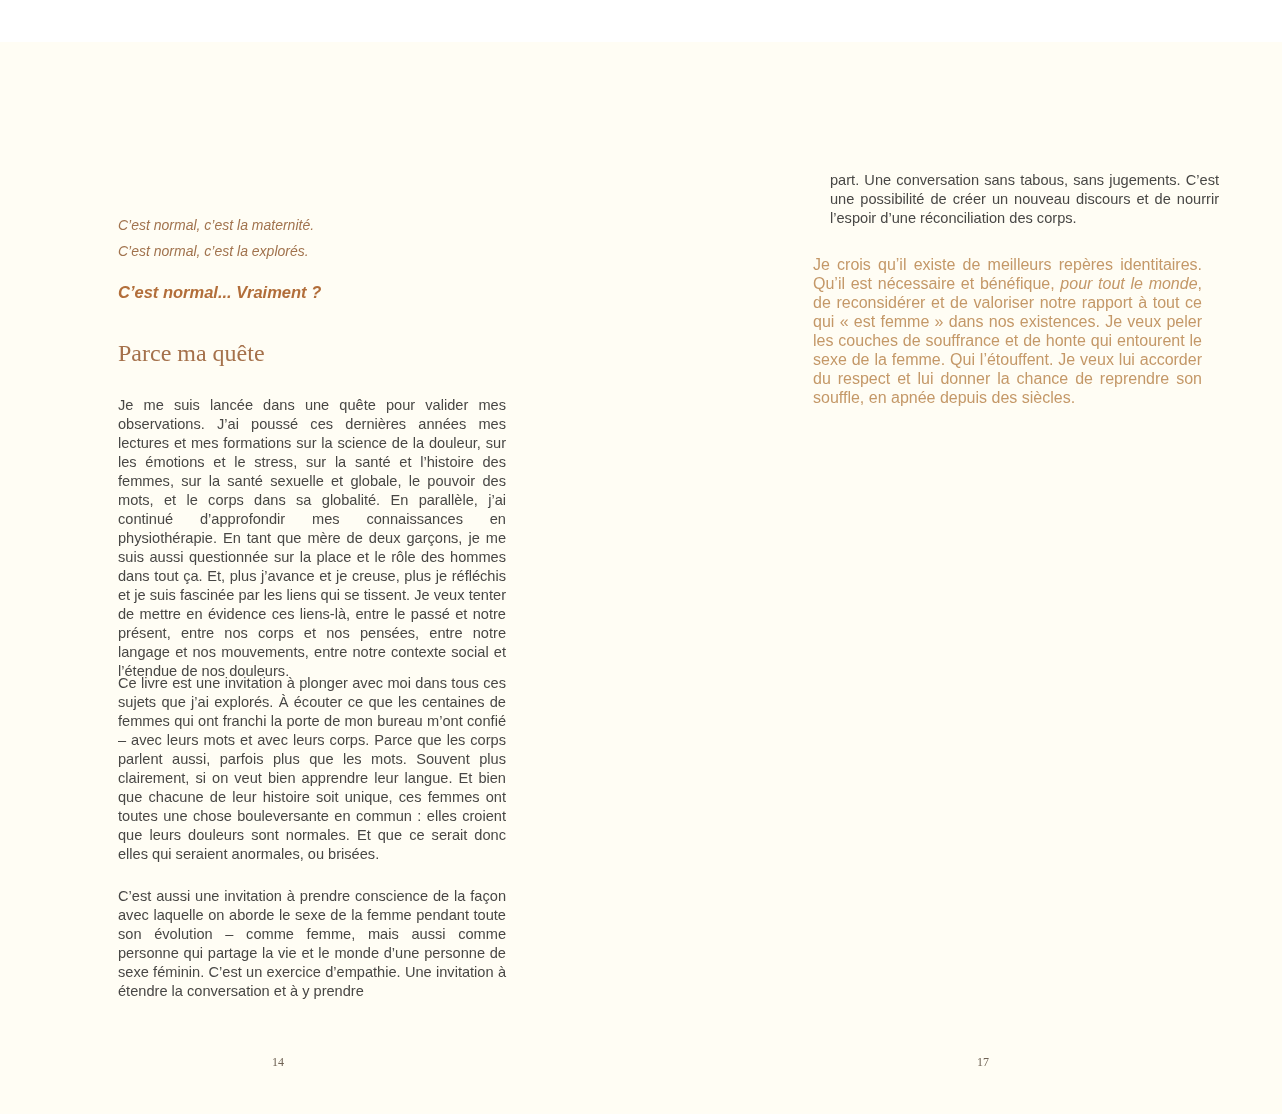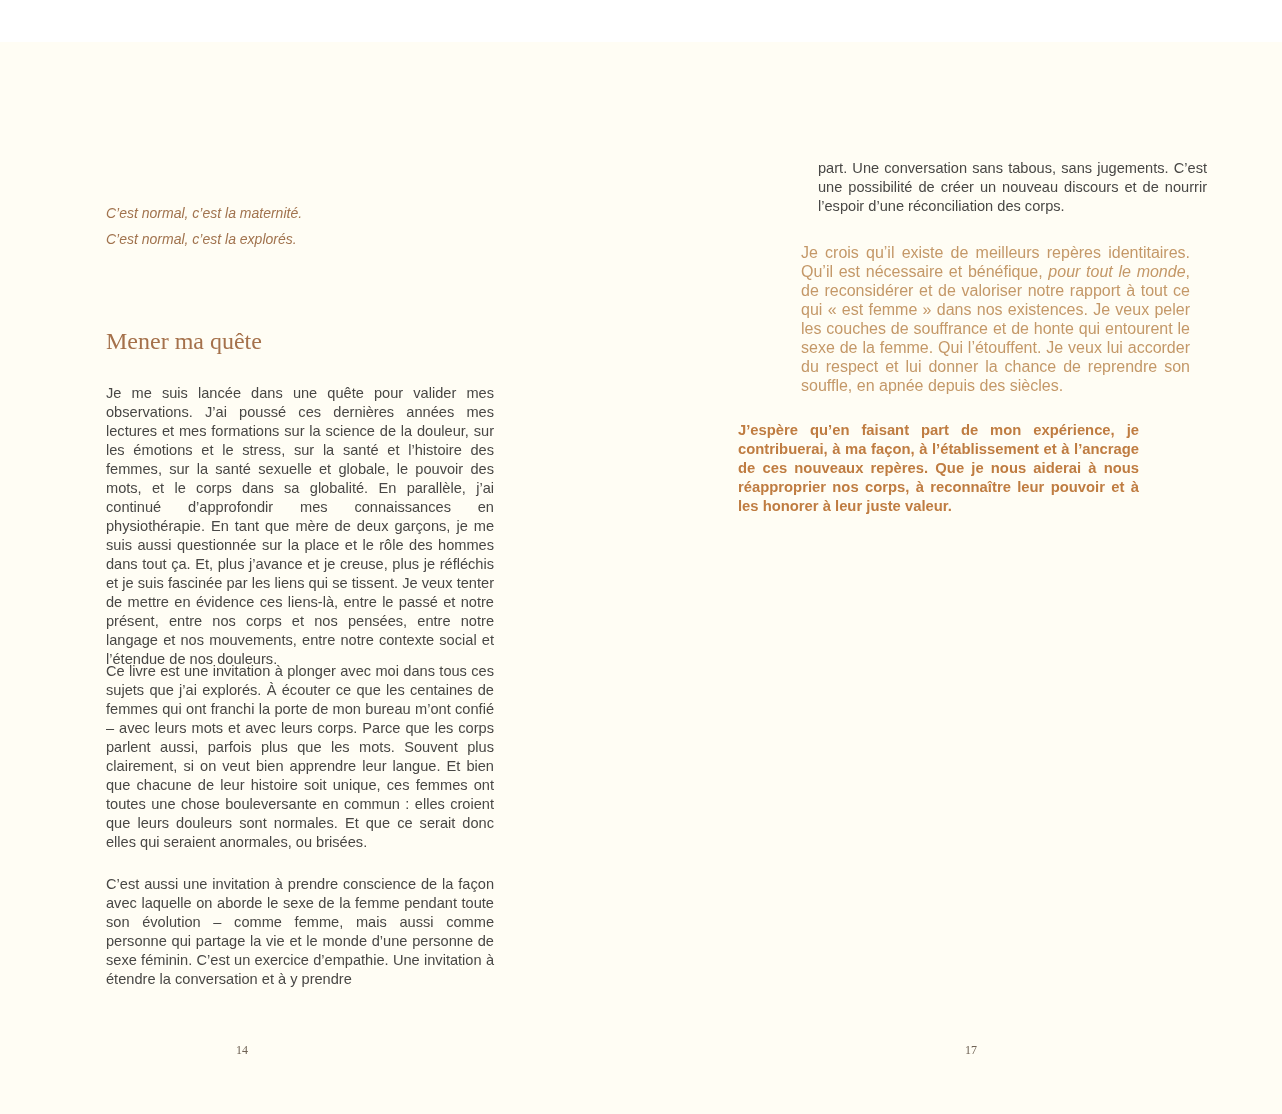--- a/index.html
+++ b/index.html
@@ -19,21 +19,21 @@
     background:var(--strip-bg);
     font-family:"Liberation Sans", sans-serif;
     position:relative;
     overflow:hidden;
   }
   .spread{
     position:absolute;
     left:0; top:42px; width:1282px; height:1072px;
     background:var(--page-bg);
   }
-  .abs{position:absolute;margin:0;}
+  .abs{position:absolute;margin:12px;}
 
   
   .epigraph{
     left:106px; top:158px; width:400px;
     font-style:italic;
     font-size:14px; line-height:26px;
     color:var(--epigraph-color);
   }
   .question{
     left:106px; top:227px; width:400px;
@@ -79,45 +79,45 @@
   }
 
   .folio{
     top:1001px; width:100px;
     text-align:center;
     font-family:"Liberation Serif", serif;
     font-size:12px;
     color:var(--folio-color);
     font-variant-numeric:oldstyle-nums;
   }
-  .folio-left{left:192px;}
+  .folio-left{left:216px;}
   .folio-right{left:921px;}
 </style>
 </head>
 <body>
 
 <div class="spread">
 
   <p class="abs epigraph">
     <span>C’est normal, c’est la maternité.</span><br>
     <span>C’est normal, c’est la explorés.</span>
   </p>
 
+  <p class="abs question">C’est normal... Vraiment ?</p>
 
-  <h2 class="abs section-heading">Mener ma quête</h2>
+  <h2 class="abs section-heading">Parce ma quête</h2>
 
   <p class="abs body-par lpar1">Je me suis lancée dans une quête pour valider mes observations. J’ai poussé ces dernières années mes lectures et mes formations sur la science de la douleur, sur les émotions et le stress, sur la santé et l’histoire des femmes, sur la santé sexuelle et globale, le pouvoir des mots, et le corps dans sa globalité. En parallèle, j’ai continué d’approfondir mes connaissances en physiothérapie. En tant que mère de deux garçons, je me suis aussi questionnée sur la place et le rôle des hommes dans tout ça. Et, plus j’avance et je creuse, plus je réfléchis et je suis fascinée par les liens qui se tissent. Je veux tenter de mettre en évidence ces liens-là, entre le passé et notre présent, entre nos corps et nos pensées, entre notre langage et nos mouvements, entre notre contexte social et l’étendue de nos douleurs.</p>
 
   <p class="abs body-par lpar2">Ce livre est une invitation à plonger avec moi dans tous ces sujets que j’ai explorés. À écouter ce que les centaines de femmes qui ont franchi la porte de mon bureau m’ont confié – avec leurs mots et avec leurs corps. Parce que les corps parlent aussi, parfois plus que les mots. Souvent plus clairement, si on veut bien apprendre leur langue. Et bien que chacune de leur histoire soit unique, ces femmes ont toutes une chose bouleversante en commun : elles croient que leurs douleurs sont normales. Et que ce serait donc elles qui seraient anormales, ou brisées.</p>
 
   <p class="abs body-par lpar3">C’est aussi une invitation à prendre conscience de la façon avec laquelle on aborde le sexe de la femme pendant toute son évolution – comme femme, mais aussi comme personne qui partage la vie et le monde d’une personne de sexe féminin. C’est un exercice d’empathie. Une invitation à étendre la conversation et à y prendre</p>
 
   <div class="abs folio folio-left">14</div>
 
   <p class="abs body-par rpar1">part. Une conversation sans tabous, sans jugements. C’est une possibilité de créer un nouveau discours et de nourrir l’espoir d’une réconciliation des corps.</p>
 
   <p class="abs rpar-tan"><span>Je crois qu’il existe de meilleurs repères identitaires. Qu’il est nécessaire et bénéfique, </span><em>pour tout le monde</em><span>, de reconsidérer et de valoriser notre rapport à tout ce qui « est femme » dans nos existences. Je veux peler les couches de souffrance et de honte qui entourent le sexe de la femme. Qui l’étouffent. Je veux lui accorder du respect et lui donner la chance de reprendre son souffle, en apnée depuis des siècles.</span></p>
 
-  <p class="abs rpar-bold">J’espère qu’en faisant part de mon expérience, je contribuerai, à ma façon, à l’établissement et à l’ancrage de ces nouveaux repères. Que je nous aiderai à nous réapproprier nos corps, à reconnaître leur pouvoir et à les honorer à leur juste valeur.</p>
 
   <div class="abs folio folio-right">17</div>
 
 </div>
 
 </body></html>

